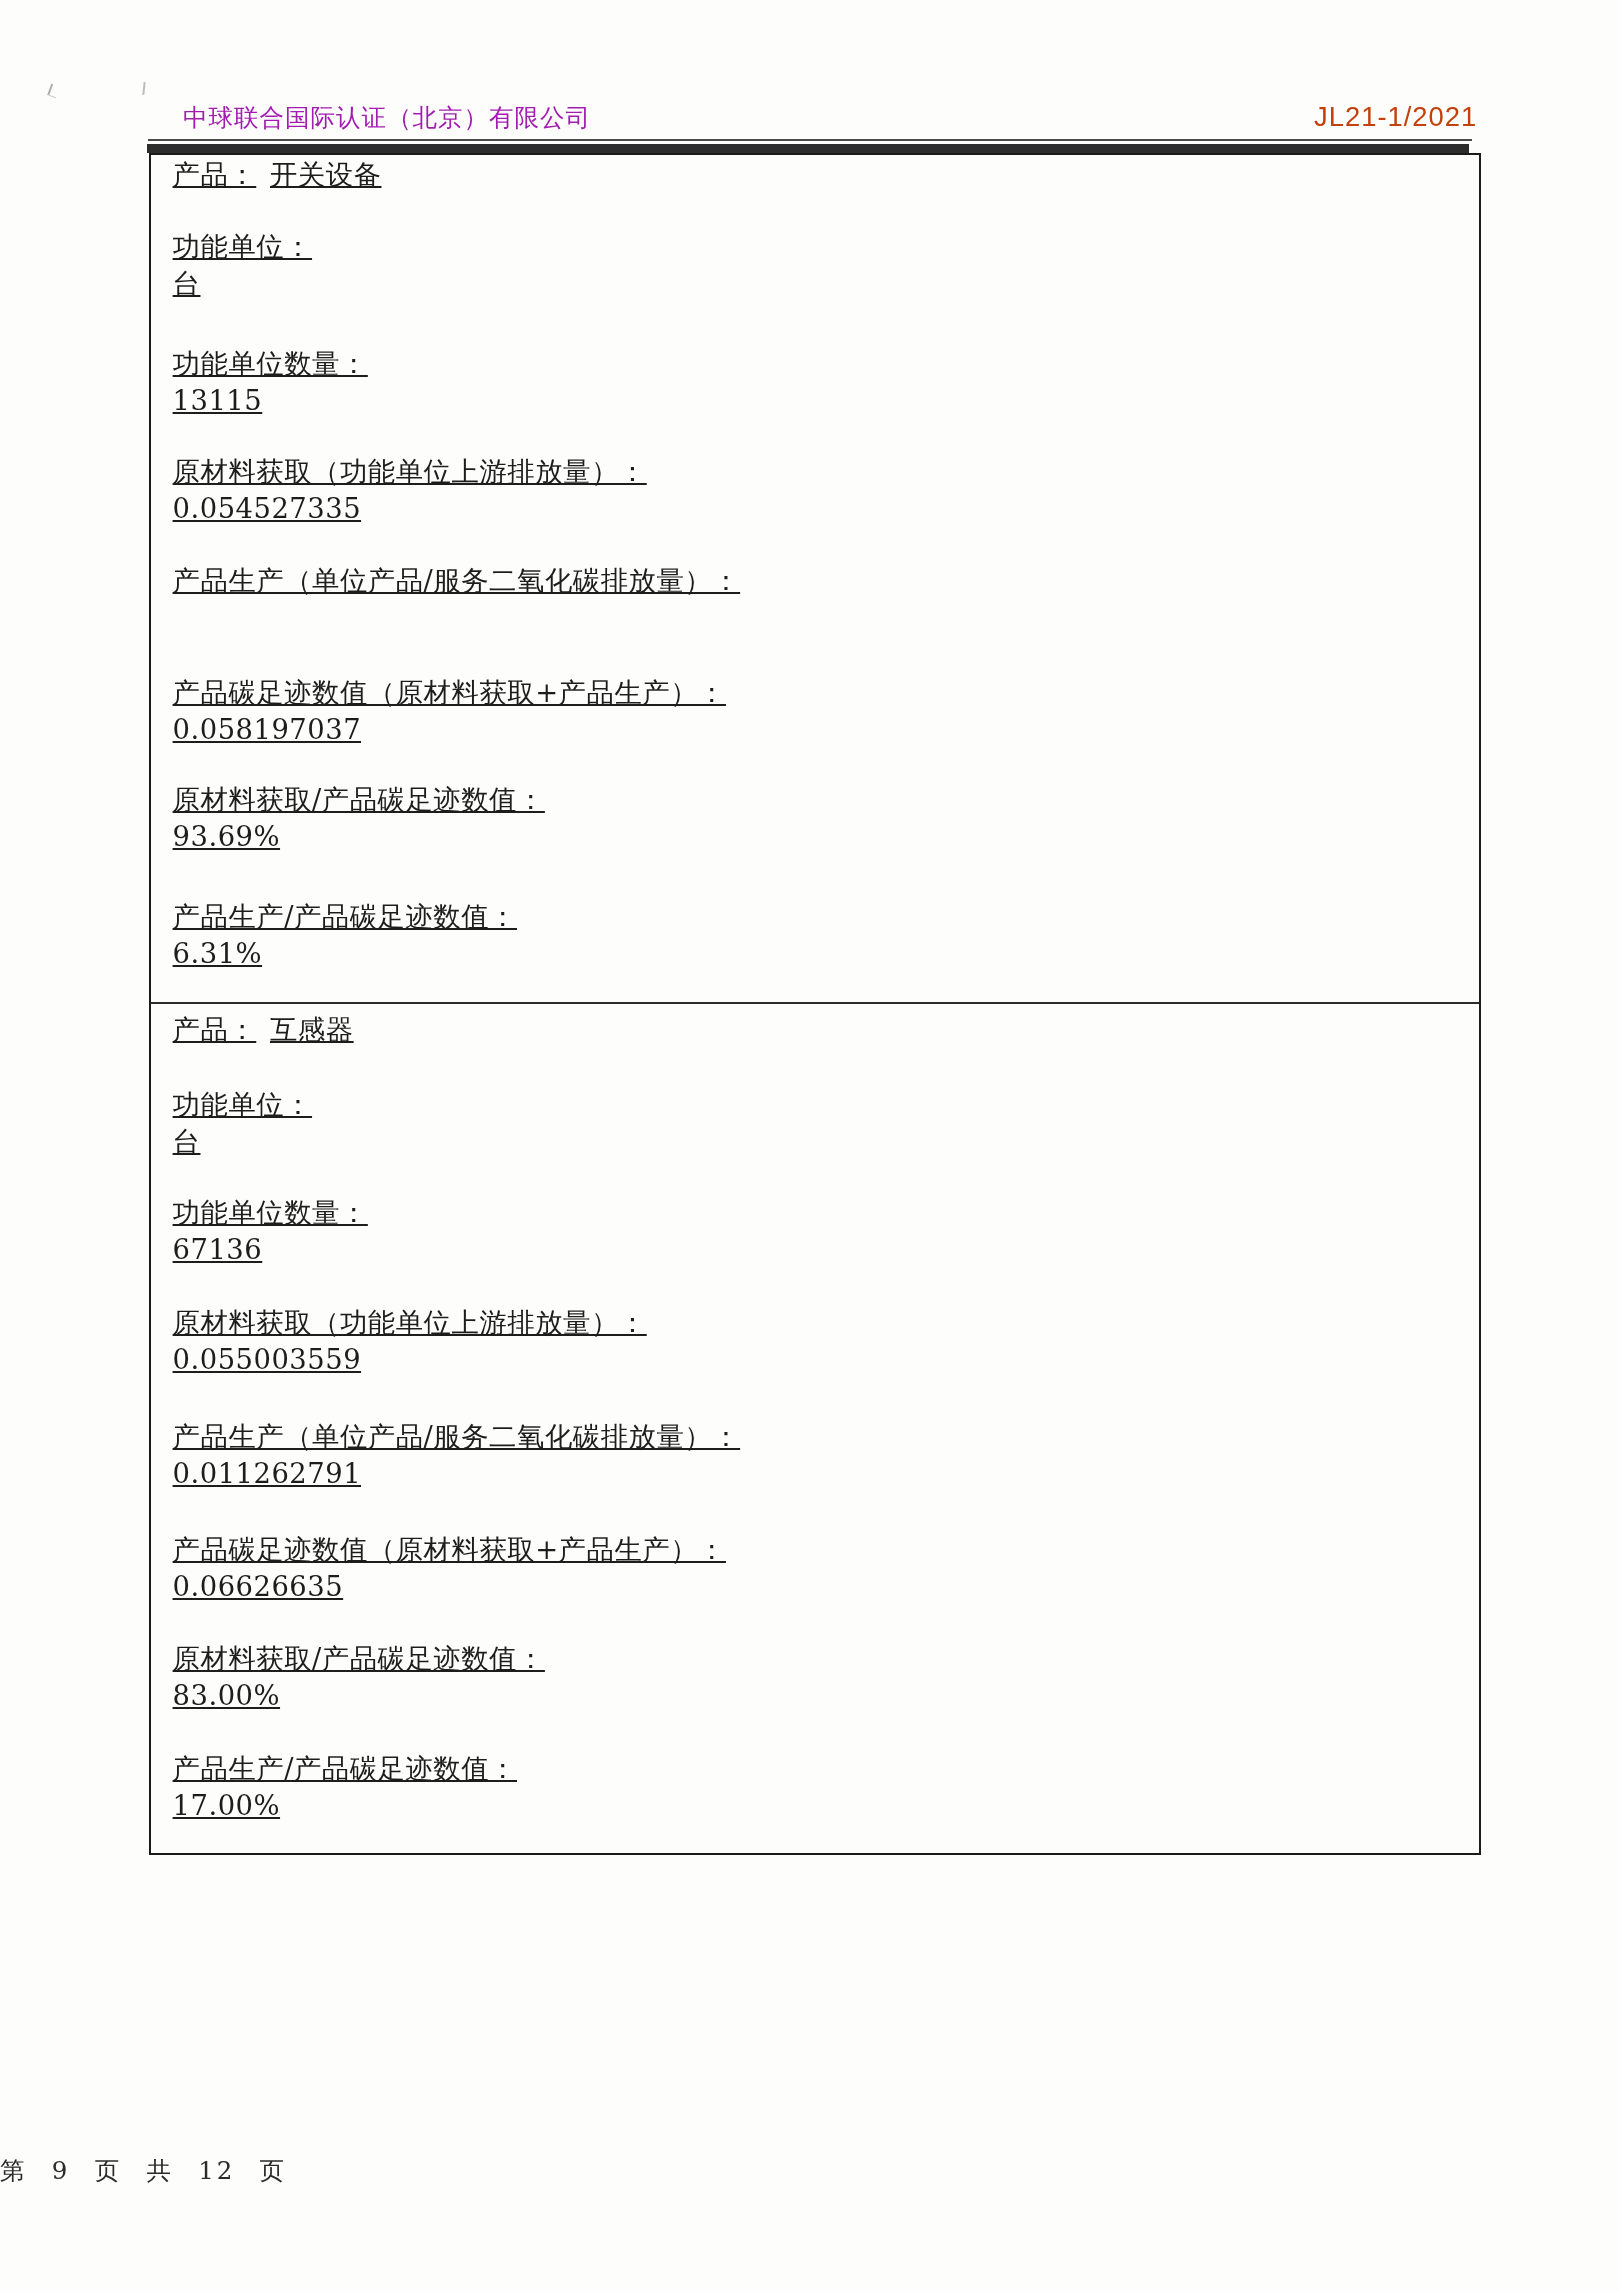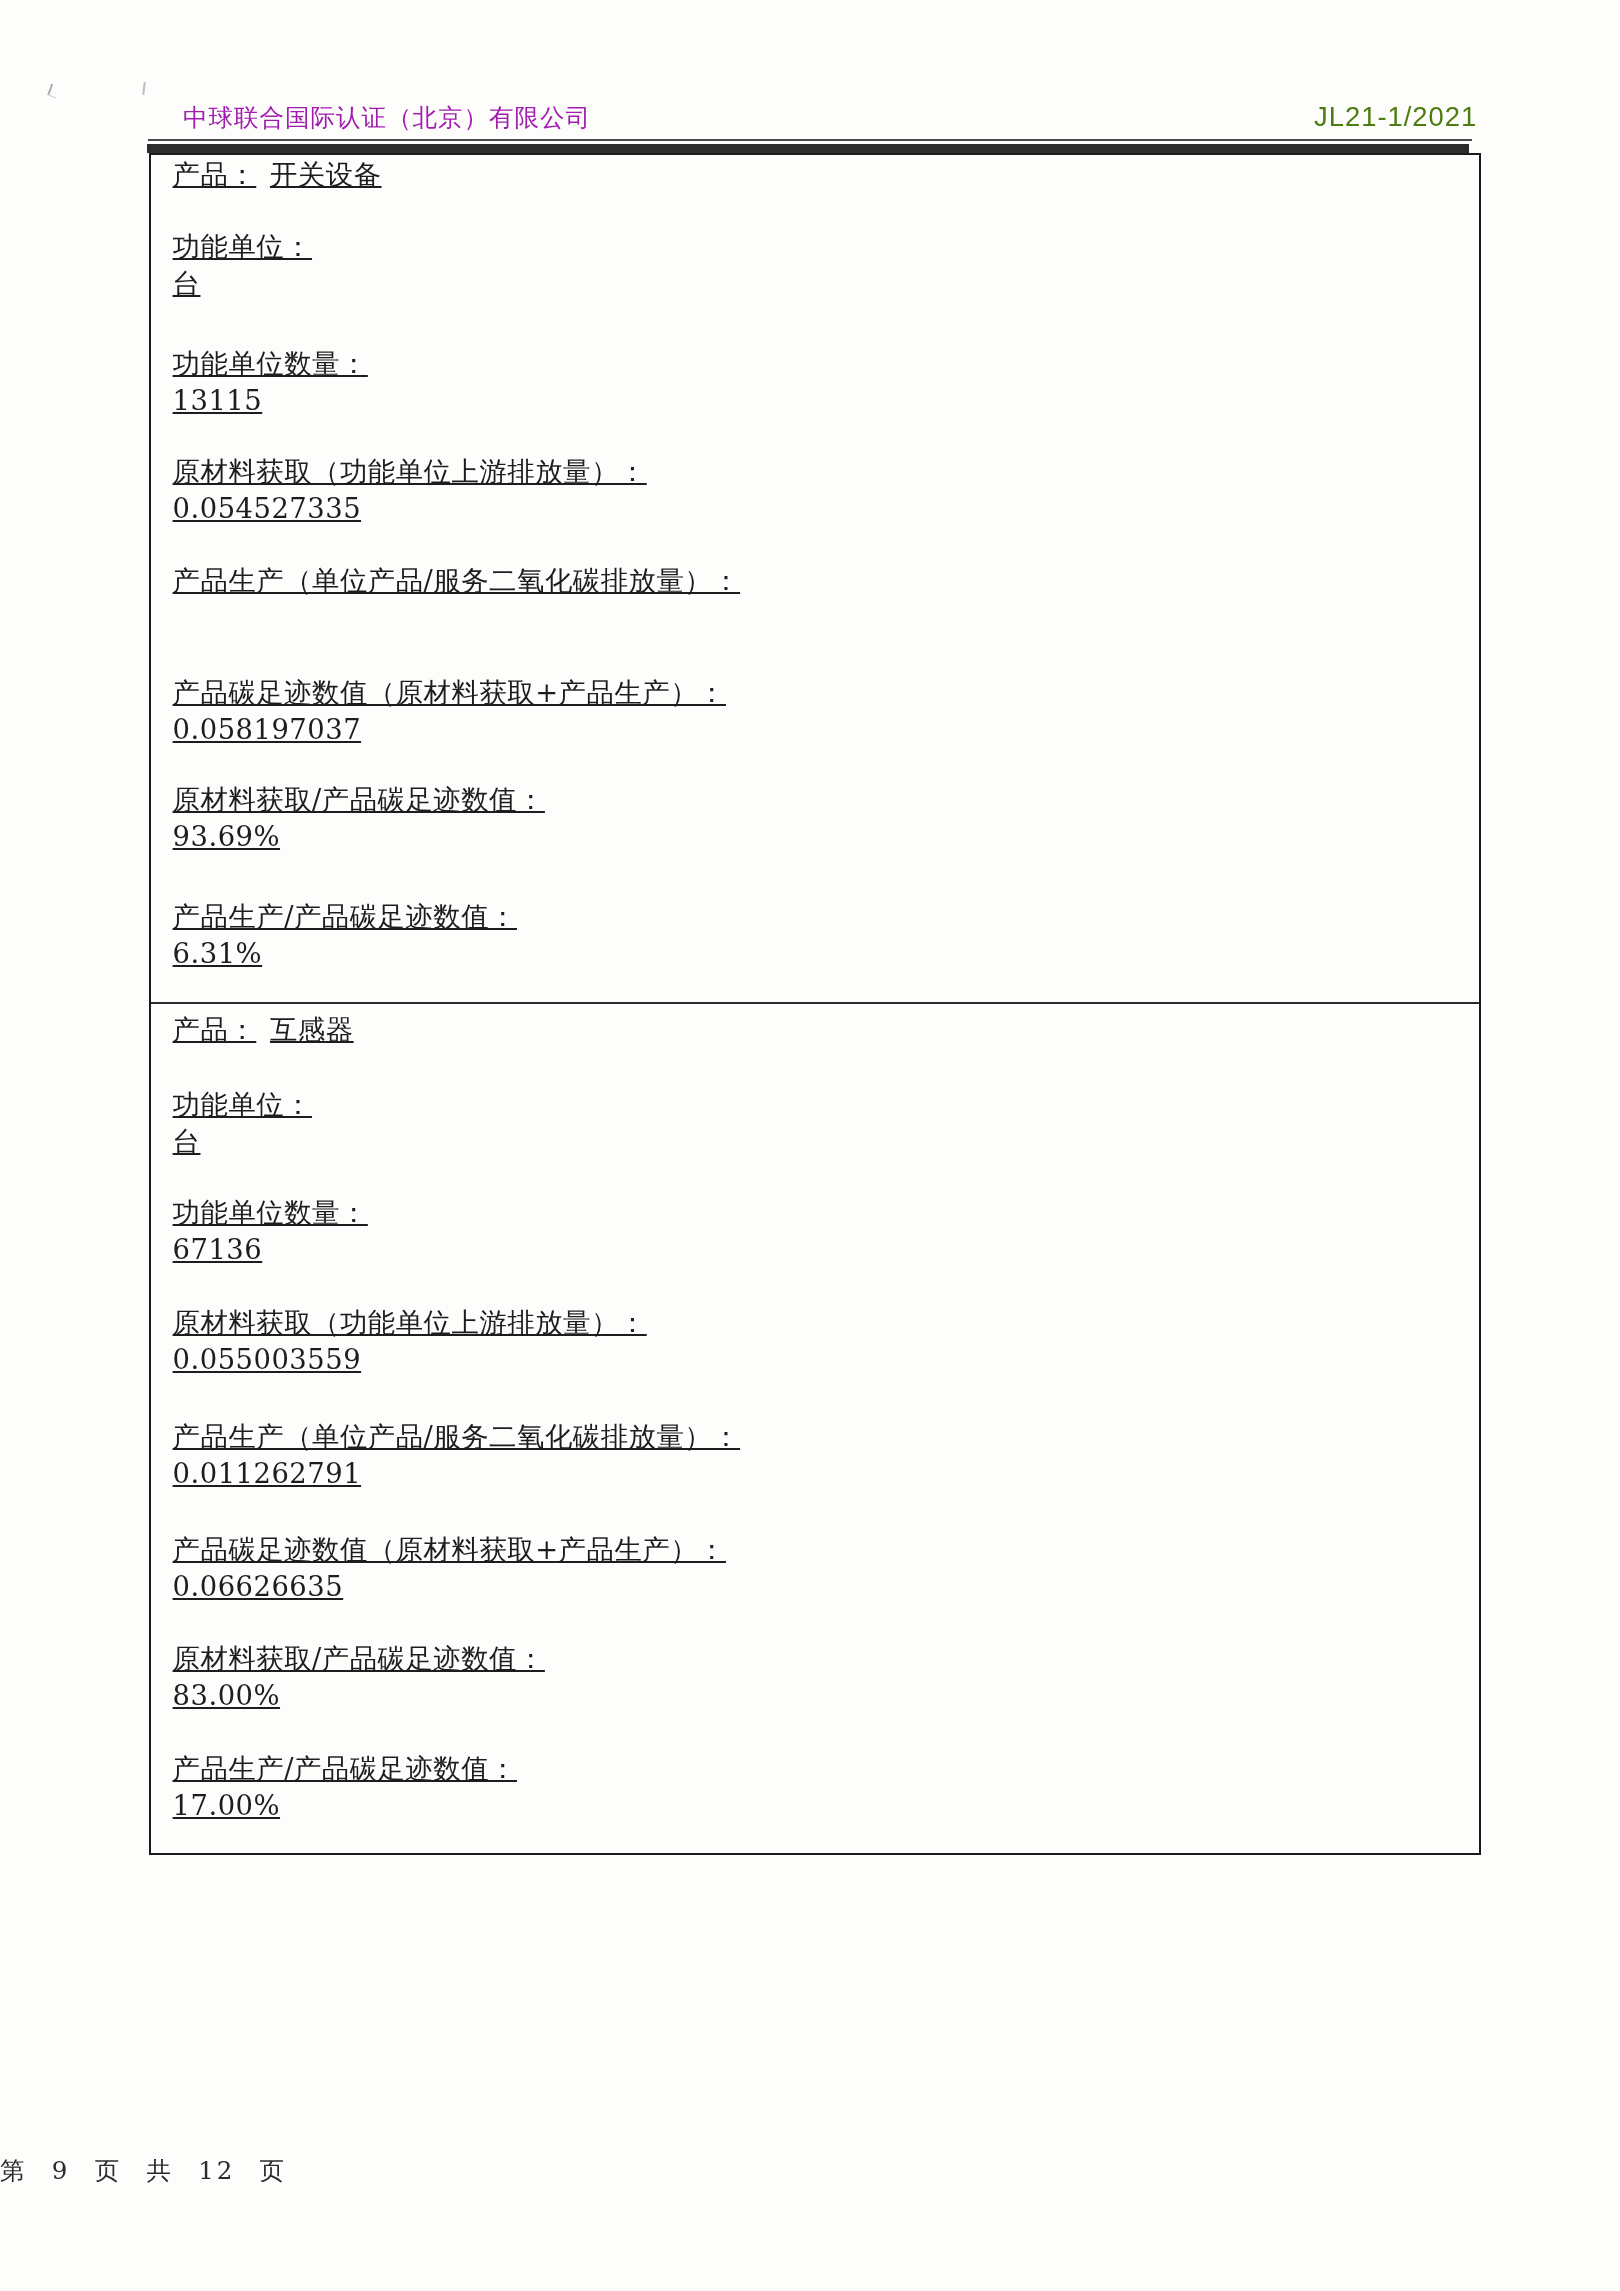--- a/index.html
+++ b/index.html
@@ -28,21 +28,21 @@
     color: #a21caf;
     margin-left: 32px;
   }
   .doc-number {
     position: absolute;
     left: 1314px;
     top: 101px;
     font-size: 27.4px;
     font-family: "Liberation Sans", "DejaVu Sans", sans-serif;
     letter-spacing: 1px;
-    color: #4d7c0f;
+    color: #c2410c;
     white-space: nowrap;
   }
   .rule-thin {
     position: absolute;
     left: 148px;
     top: 139px;
     width: 1324px;
     height: 2px;
     background: #4a4a4a;
   }

